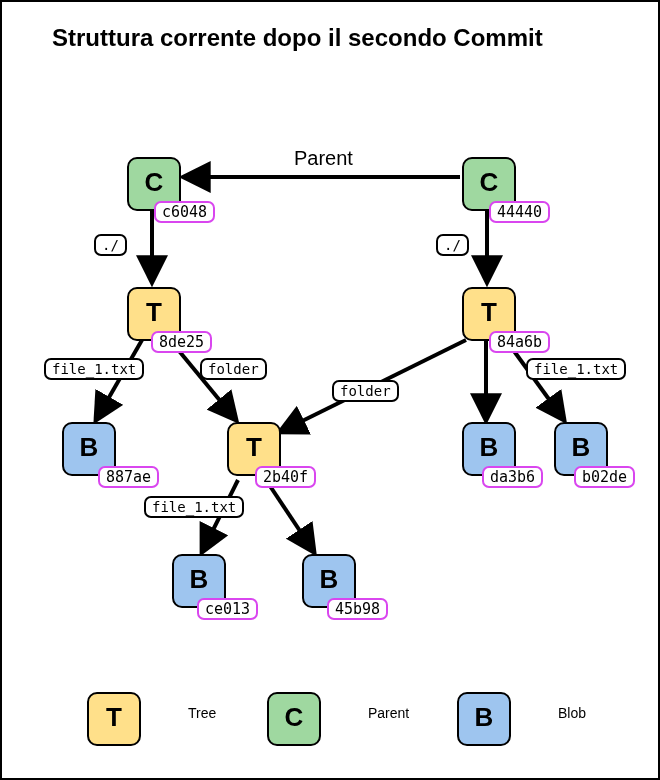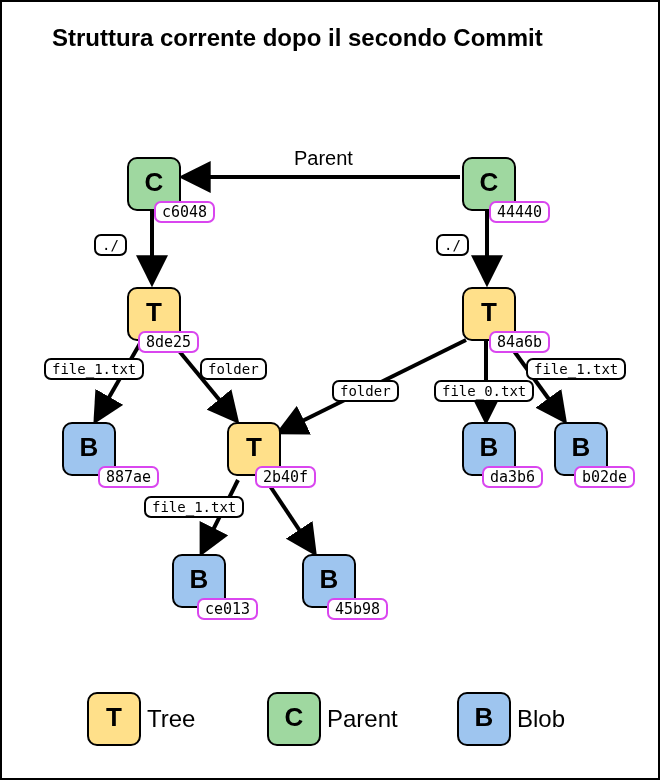--- a/index.html
+++ b/index.html
@@ -56,21 +56,22 @@
     font-size: 14px;
     padding: 0 6px;
     line-height: 18px;
   }
   .plainlabel {
     position: absolute;
     font-size: 20px;
   }
   .legendtxt {
     position: absolute;
-    font-size: 24px;
+    font-size: 14px;
+    margin-left: 41px;
   }
   .arrow-line {
     stroke: #000;
     stroke-width: 4;
     fill: none;
   }
 </style>
 </head>
 <body>
 
@@ -111,29 +112,28 @@
 
   <div class="node commit" style="left:460px;top:155px">C</div>
   <div class="hash" style="left:487px;top:199px">44440</div>
 
   <div class="plainlabel" style="left:292px;top:145px">Parent</div>
 
   <div class="edgelabel" style="left:92px;top:232px">./</div>
   <div class="edgelabel" style="left:434px;top:232px">./</div>
 
   <div class="node tree" style="left:125px;top:285px">T</div>
-  <div class="hash" style="left:136px;top:329px">8de25</div>
+  <div class="hash" style="left:149px;top:329px">8de25</div>
 
   <div class="node tree" style="left:460px;top:285px">T</div>
   <div class="hash" style="left:487px;top:329px">84a6b</div>
 
   <div class="edgelabel" style="left:42px;top:356px">file_1.txt</div>
   <div class="edgelabel" style="left:198px;top:356px">folder</div>
   <div class="edgelabel" style="left:330px;top:378px">folder</div>
-  <div class="edgelabel" style="left:432px;top:378px">file_0.txt</div>
   <div class="edgelabel" style="left:524px;top:356px">file_1.txt</div>
 
   <div class="node blob" style="left:60px;top:420px">B</div>
   <div class="hash" style="left:96px;top:464px">887ae</div>
 
   <div class="node tree" style="left:225px;top:420px">T</div>
   <div class="hash" style="left:253px;top:464px">2b40f</div>
 
   <div class="node blob" style="left:460px;top:420px">B</div>
   <div class="hash" style="left:480px;top:464px">da3b6</div>

